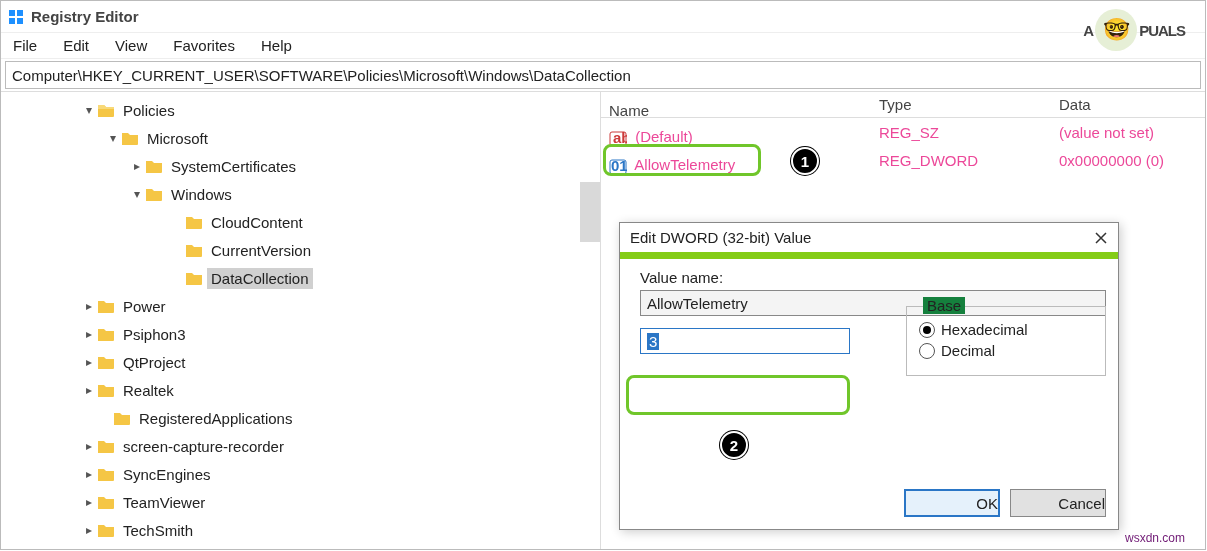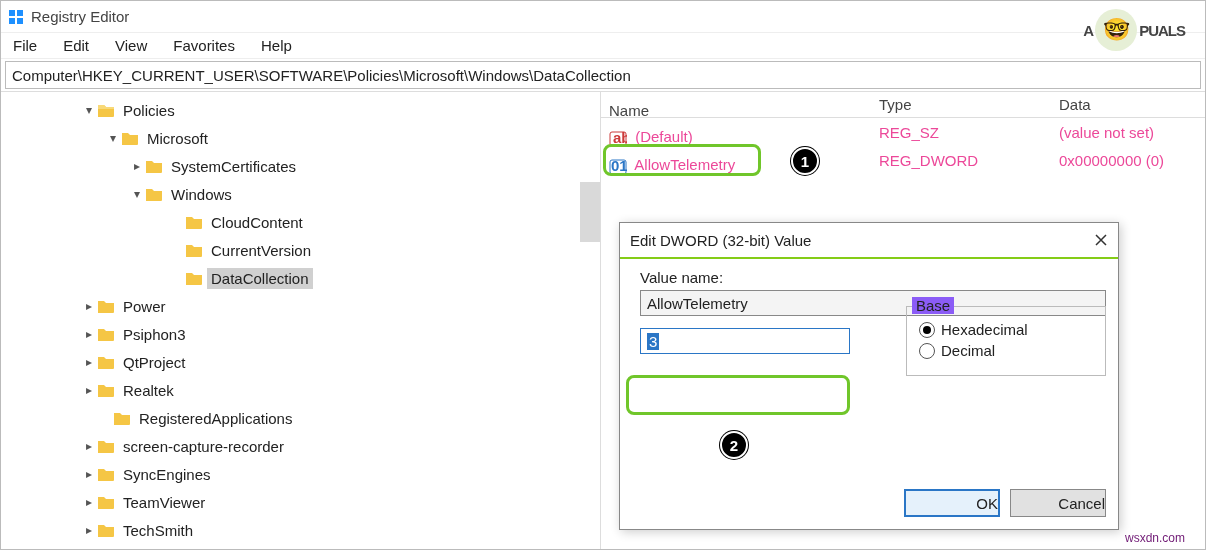--- a/index.html
+++ b/index.html
@@ -31,20 +31,21 @@
     border-bottom: 1px solid #eee;
   }
   .titlebar .app-icon {
     width: 18px;
     height: 18px;
     margin-right: 6px;
     display: inline-flex;
   }
   .titlebar .title {
     color: #444;
+    font-weight: bold;
   }
   .menubar {
     display: flex;
     gap: 14px;
     padding: 2px 6px;
     border-bottom: 1px solid #eee;
   }
   .menubar .menu-item {
     padding: 2px 6px;
     color: #222;
@@ -161,21 +162,21 @@
     box-shadow: 2px 2px 10px rgba(0,0,0,.2);
     display: flex;
     flex-direction: column;
   }
   .dialog .dlg-titlebar {
     display: flex;
     align-items: center;
     justify-content: space-between;
     height: 36px;
     padding: 0 10px;
-    border-bottom: 2px solid #84cc16;
+    border-bottom: 7px solid #84cc16;
   }
   .dialog .dlg-title { color: #222; }
   .dialog .dlg-body {
     padding: 10px 12px 6px 20px;
     flex: 1;
     display: flex;
     flex-direction: column;
     position: relative;
   }
   .dialog label { color: #222; display: block; margin-bottom: 4px;}
@@ -205,21 +206,21 @@
     background:#2a76c6;color:#fff;padding:0 2px;
   }
   .base-group {
     border: 1px solid #bbb;
     padding: 10px 12px 12px 12px;
     min-width: 200px;
     position: relative;
     top:-22px;
   }
   .base-group .legend{
-    position:absolute;top:-10px;left:5px;background:#8b5cf6;padding:0 4px;color:#222;text-align:center;
+    position:absolute;top:-10px;left:16px;background:#15803d;padding:0 4px;color:#222;text-align:center;
   }
   .radio-row { display:flex; align-items:center; gap:6px; margin:4px 0; color:#222;}
   .radio {
     width:16px;height:16px;border:1px solid #555;border-radius:50%;
     display:inline-flex;align-items:center;justify-content:center;
   }
   .radio.checked::after{
     content:"";width:8px;height:8px;background:#000;border-radius:50%;
   }
   .dlg-buttons {

